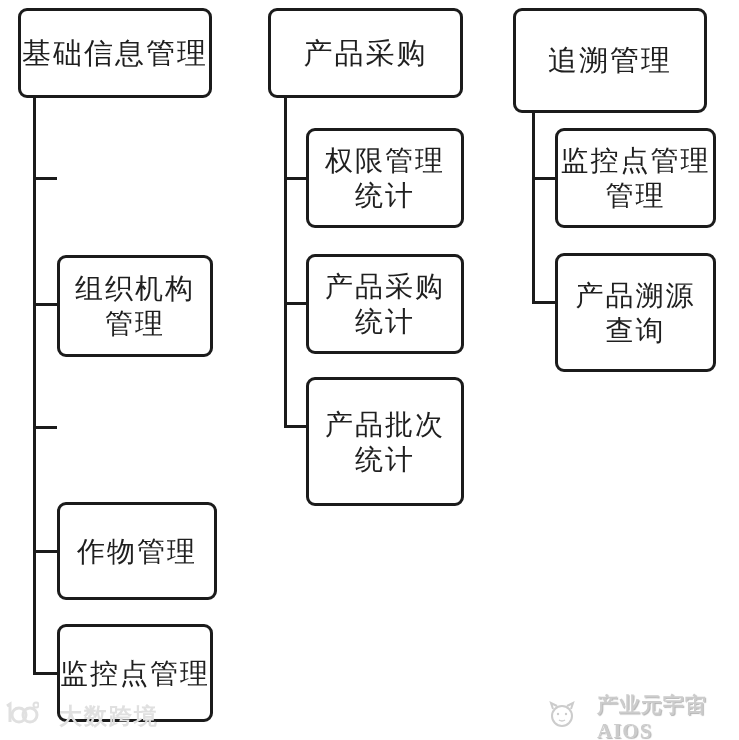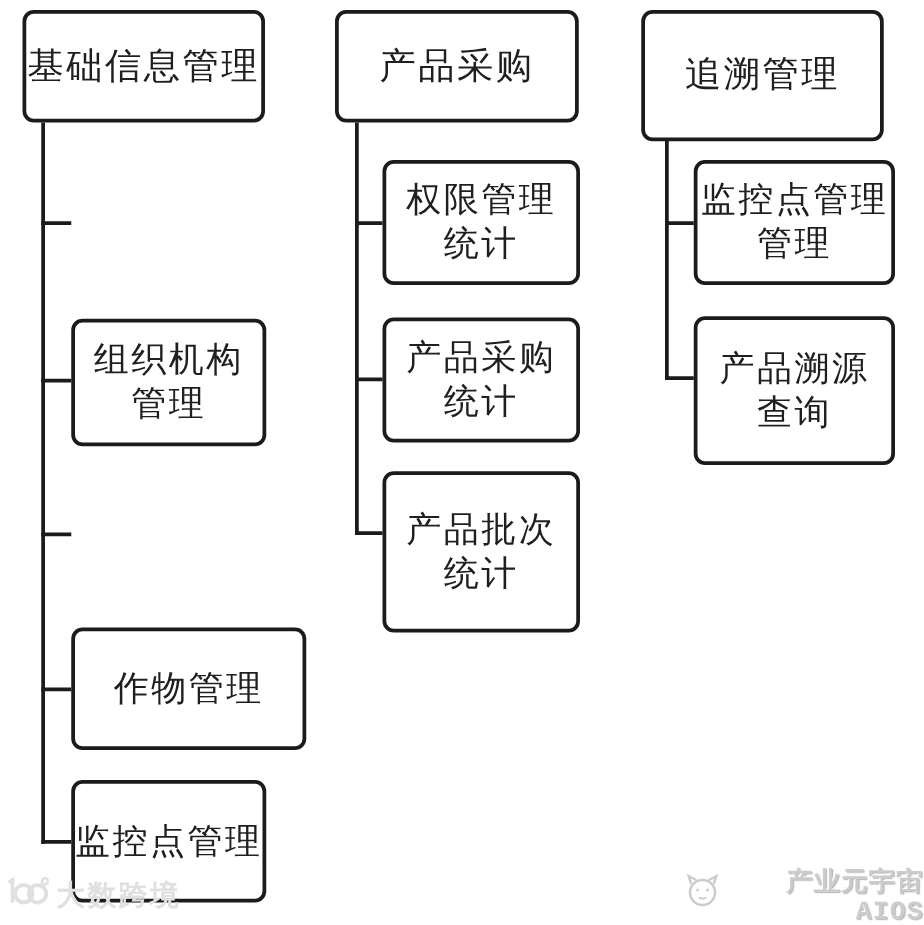--- a/index.html
+++ b/index.html
@@ -39,24 +39,23 @@
     position: absolute;
     background: #1b1b1b;
     z-index: 1;
   }
   .vline { width: 3px; }
   .hline { height: 3px; }
   .watermark {
     position: absolute;
     display: flex;
     align-items: center;
-    gap: 6px;
+    gap: 20px;
     z-index: 3;
-    font-family: Liberation Mono, monospace;
-    text-align: right;
+    font-family: Liberation Serif, serif;
   }
   .wm-left {
     left: 3px;
     top: 700px;
     color: #e0e0e0;
     font-size: 23px;
     font-weight: bold;
     letter-spacing: 2px;
   }
   .wm-right {
@@ -82,21 +81,21 @@
   <div class="hline" style="left:33px;top:177px;width:24px"></div>
   <div class="hline" style="left:33px;top:303px;width:24px"></div>
   <div class="hline" style="left:33px;top:426px;width:24px"></div>
   <div class="hline" style="left:33px;top:550px;width:24px"></div>
   <div class="hline" style="left:33px;top:672px;width:24px"></div>
 
   <div class="box child" style="left:57px;top:255px;width:156px;height:102px">
     <span class="box-label">组织机构
 管理</span>
   </div>
-  <div class="box child" style="left:57px;top:502px;width:188px;height:98px">
+  <div class="box child" style="left:57px;top:502px;width:160px;height:98px">
     <span class="box-label">作物管理</span>
   </div>
   <div class="box child" style="left:57px;top:624px;width:156px;height:98px">
     <span class="box-label">监控点管理</span>
   </div>
 
   <div class="box parent" style="left:268px;top:8px;width:195px;height:90px">
     <span class="box-label">产品采购</span>
   </div>
   <div class="vline" style="left:284px;top:98px;height:330px"></div>

